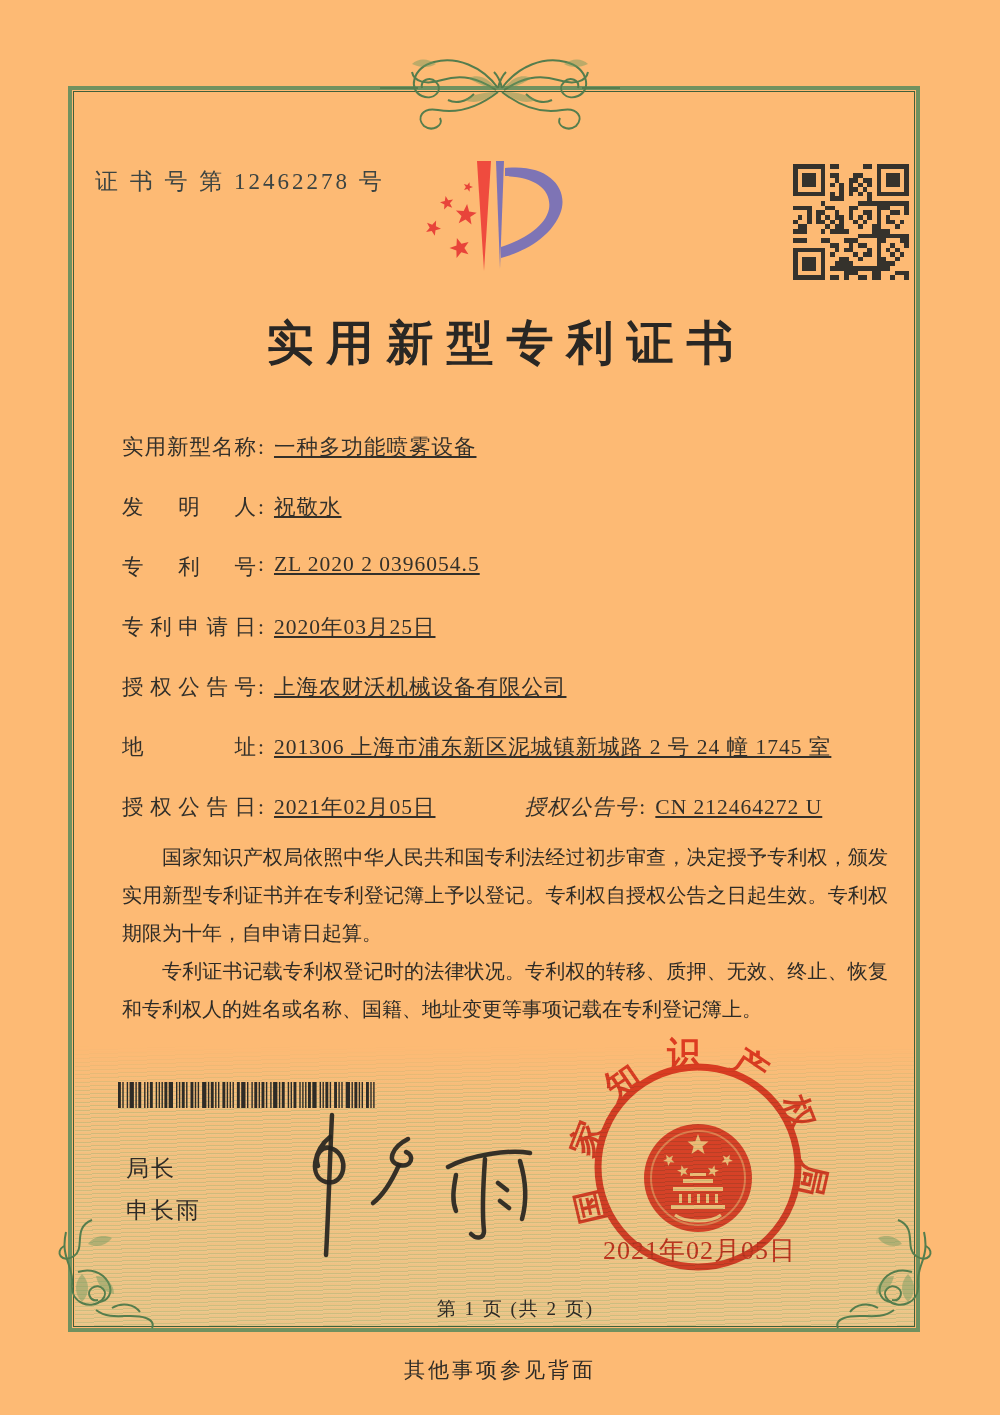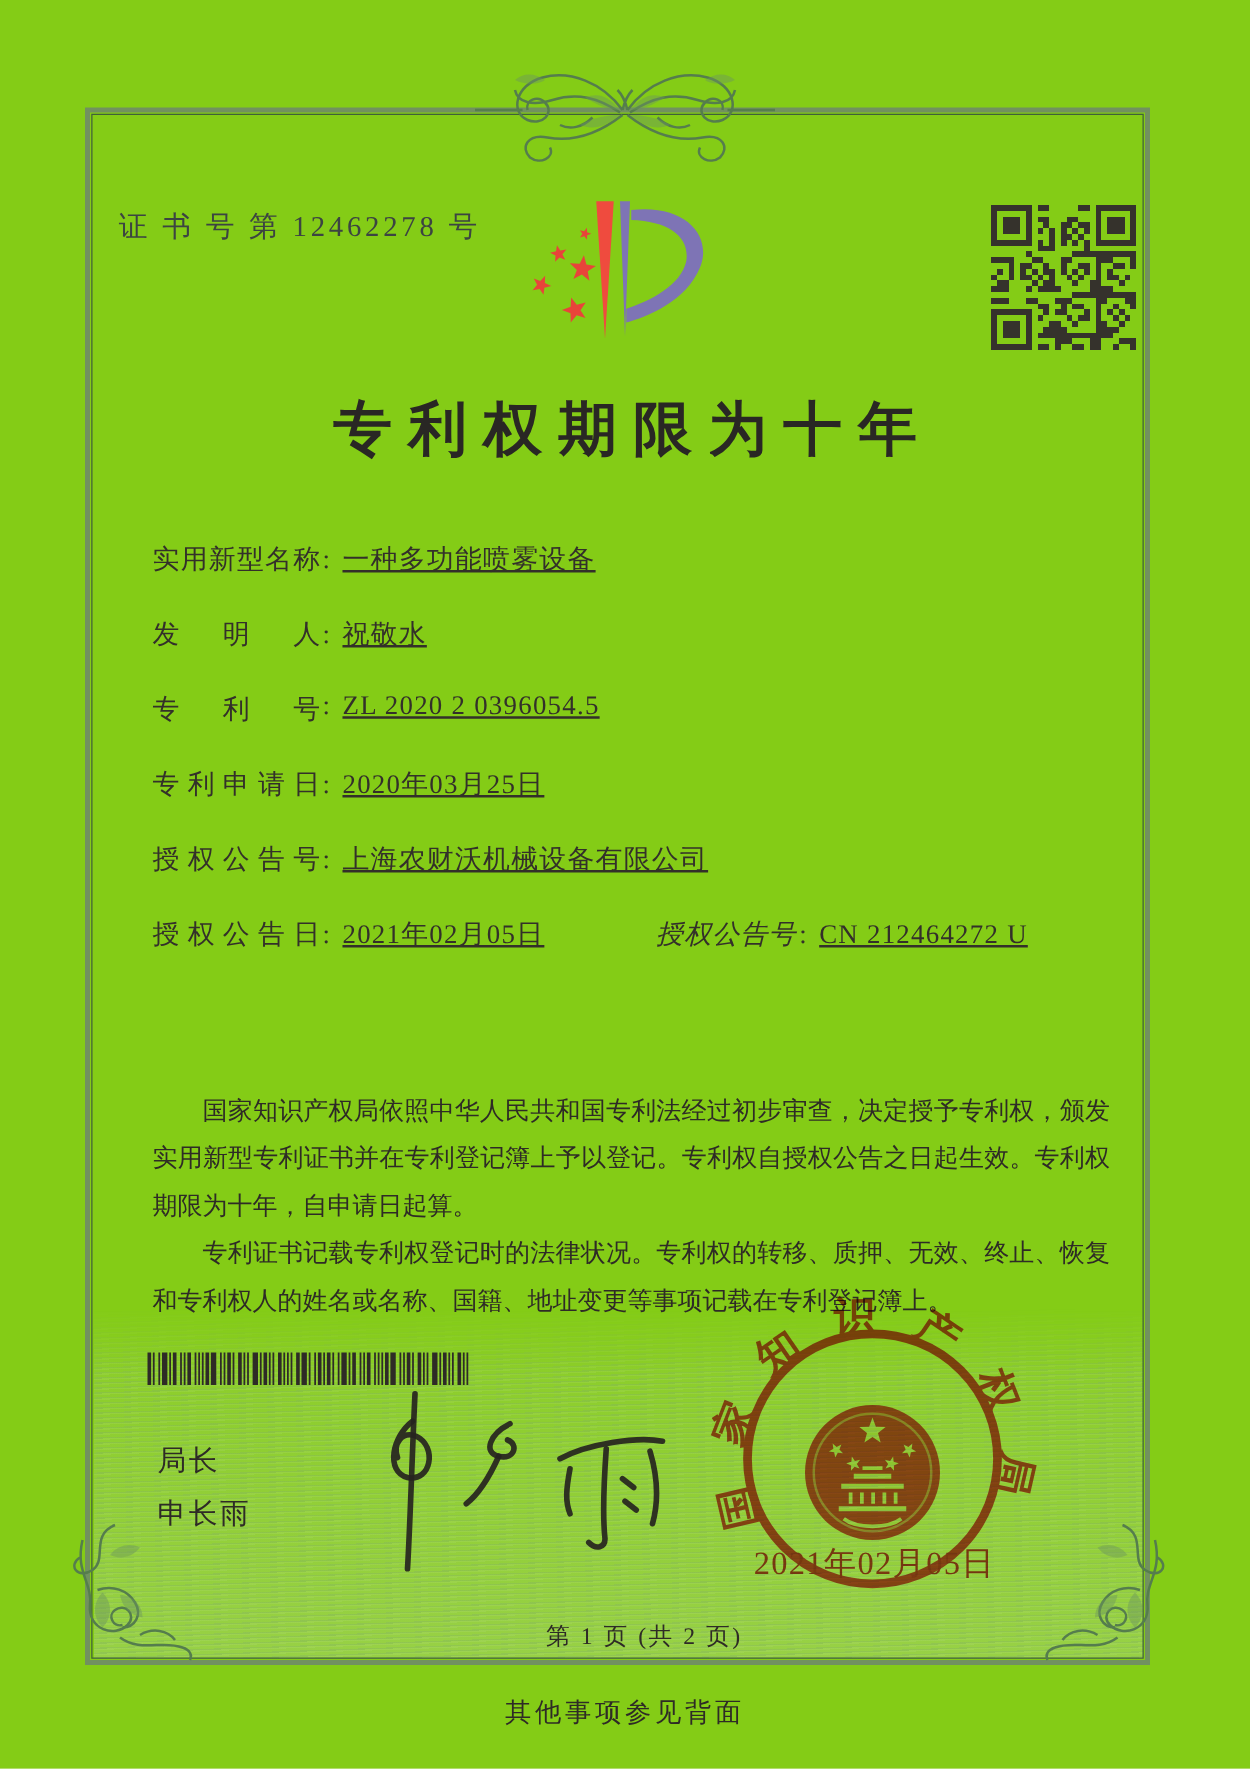--- a/index.html
+++ b/index.html
@@ -4,21 +4,21 @@
 <style>
   html,body{margin:0;padding:0;}
   body{
     width:1000px;height:1415px;
     font-family:"Liberation Serif","DejaVu Serif",serif;
     background:#f5f1df;
     position:relative;
   }
   .page{
     position:absolute;inset:0;
-    background:#84cc16;
+    background:#fdba74;
     overflow:hidden;
   }
   
   .frame-outer{
     position:absolute;left:68px;top:86px;width:852px;height:1246px;
     border:4px solid #71915f;box-sizing:border-box;
   }
   .frame-inner{
     position:absolute;inset:1px;border:1px solid #40603b;
   }
@@ -48,21 +48,21 @@
   .fields{position:absolute;left:122px;top:432px;width:770px;}
   .frow{height:31px;margin-bottom:29px;font-size:21.5px;color:#33302a;white-space:nowrap;}
   .flabel{display:inline-block;width:134px;text-align:justify;text-align-last:justify;vertical-align:top;}
   .fcolon{display:inline-block;margin:0 10px 0 2px;}
   .fvalue{letter-spacing:1px;text-decoration:underline;}
   .grant-row .cell2{display:inline-block;margin-left:84px;}
   .grant-row .flabel2{letter-spacing:1px;font-style:italic;}
   
   .body-text{
     position:absolute;left:122px;top:838px;width:766px;
-    font-size:20px;line-height:38px;color:#2e2b26;text-align:justify;margin-top:32px;
+    font-size:20px;line-height:38px;color:#2e2b26;text-align:justify;
   }
   .body-text p{margin:0;text-indent:2em;}
   
   .officer{
     position:absolute;left:126px;top:1148px;
     font-size:23px;color:#2e2b26;letter-spacing:2px;line-height:42px;
   }
   .seal-date{
     font-size:26px;fill:#c8352a;letter-spacing:1px;
     font-family:"Liberation Serif","DejaVu Serif",serif;
@@ -435,37 +435,40 @@
       <rect x="9" y="24" width="1" height="1" fill="#35322c"></rect>
       <rect x="11" y="24" width="1" height="1" fill="#35322c"></rect>
       <rect x="14" y="24" width="1" height="1" fill="#35322c"></rect>
       <rect x="15" y="24" width="1" height="1" fill="#35322c"></rect>
       <rect x="17" y="24" width="1" height="1" fill="#35322c"></rect>
       <rect x="18" y="24" width="1" height="1" fill="#35322c"></rect>
       <rect x="21" y="24" width="1" height="1" fill="#35322c"></rect>
       <rect x="24" y="24" width="1" height="1" fill="#35322c"></rect>
     </svg>
 
-  <div class="title">专利权期限为十年</div>
+  <div class="title">实用新型专利证书</div>
 
   <div class="fields">
     <div class="frow">
       <span class="flabel">实用新型名称</span><span class="fcolon">:</span><span class="fvalue">一种多功能喷雾设备</span>
     </div>
     <div class="frow">
       <span class="flabel">发明人</span><span class="fcolon">:</span><span class="fvalue">祝敬水</span>
     </div>
     <div class="frow">
       <span class="flabel">专利号</span><span class="fcolon">:</span><span class="fvalue">ZL 2020 2 0396054.5</span>
     </div>
     <div class="frow">
       <span class="flabel">专利申请日</span><span class="fcolon">:</span><span class="fvalue">2020年03月25日</span>
     </div>
     <div class="frow">
       <span class="flabel">授权公告号</span><span class="fcolon">:</span><span class="fvalue">上海农财沃机械设备有限公司</span>
+    </div>
+    <div class="frow">
+      <span class="flabel">地址</span><span class="fcolon">:</span><span class="fvalue">201306 上海市浦东新区泥城镇新城路 2 号 24 幢 1745 室</span>
     </div>
     <div class="frow grant-row">
       <span class="flabel">授权公告日</span><span class="fcolon">:</span><span class="fvalue">2021年02月05日</span>
       <span class="cell2">
         <span class="flabel2">授权公告号</span><span class="fcolon">:</span><span class="fvalue">CN 212464272 U</span>
       </span>
     </div>
   </div>
 
   <div class="body-text">

